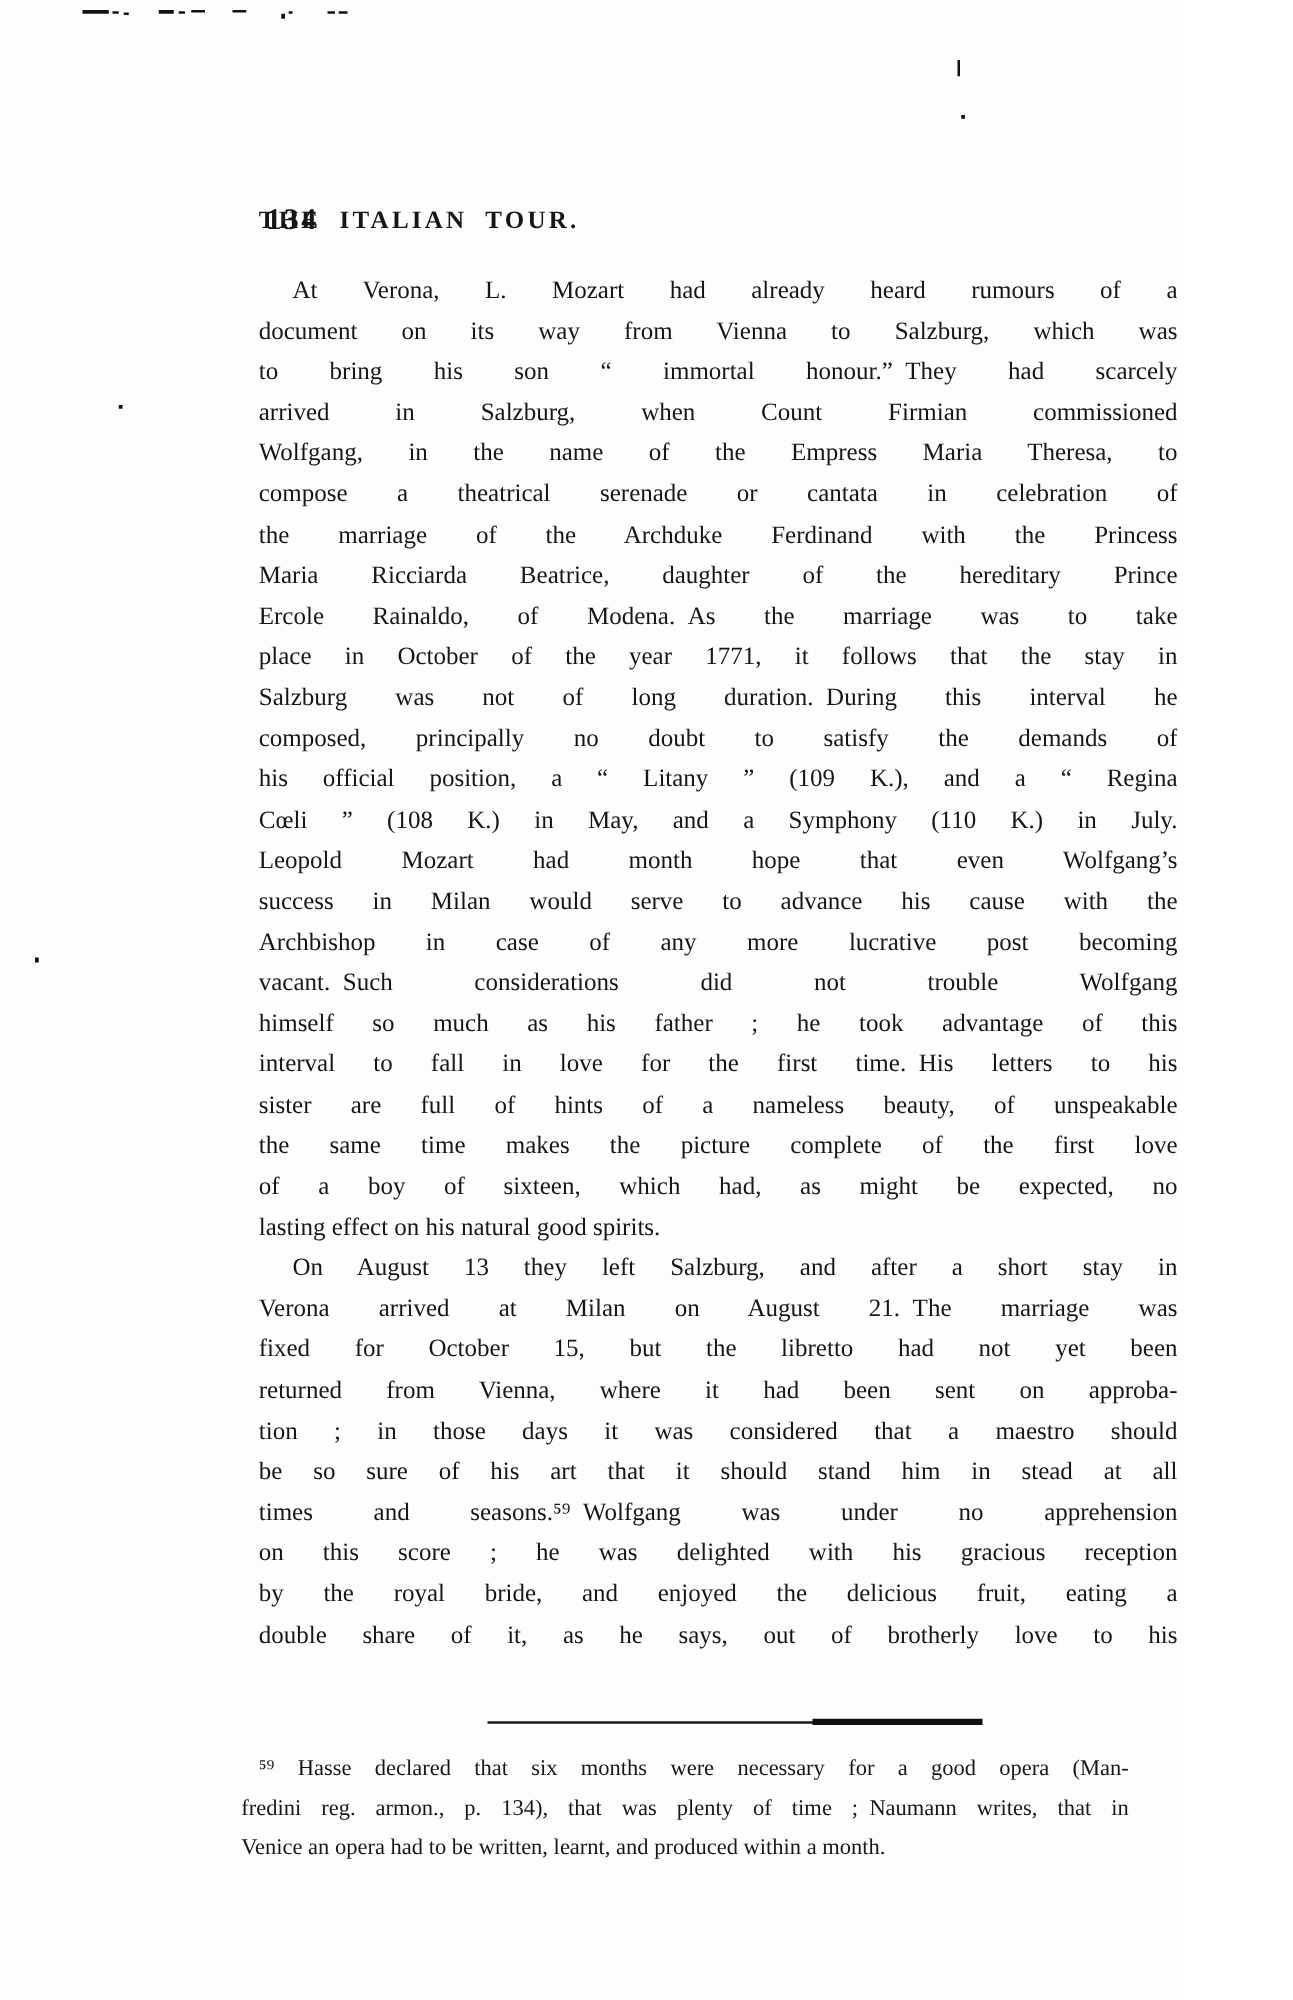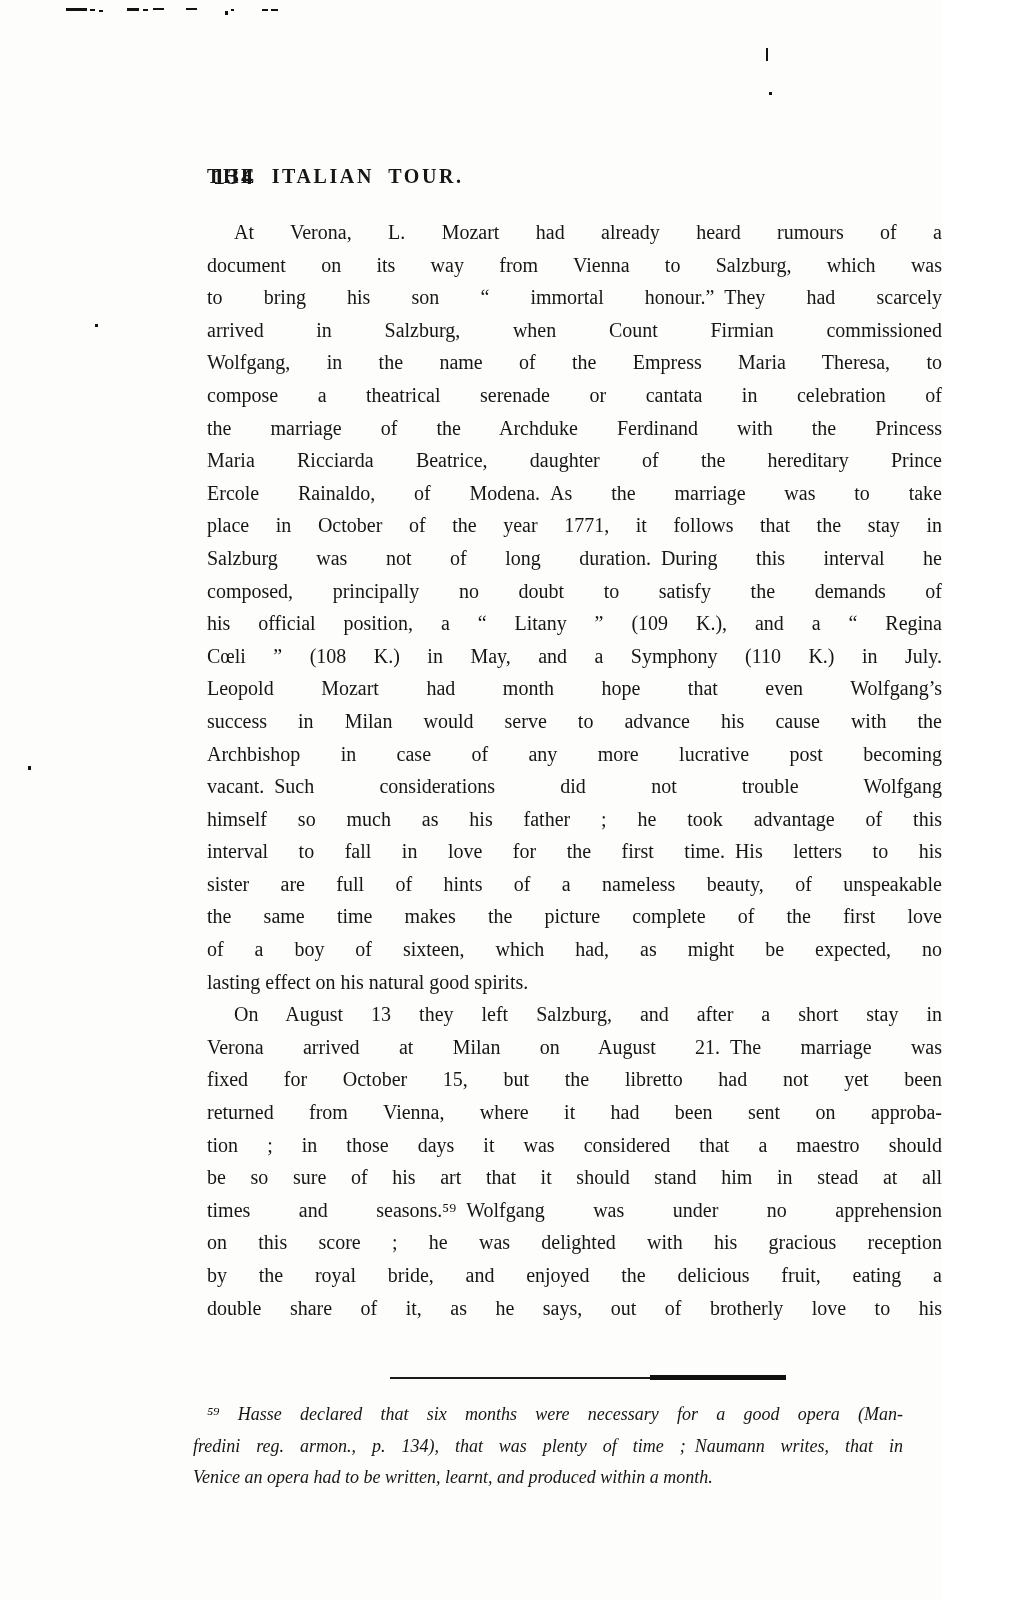--- a/index.html
+++ b/index.html
@@ -40,21 +40,21 @@
   .tline.noj { text-align-last: left; }
   .bodytext .indent { text-indent: 27px; }
   
   .fnsep-thin  { position: absolute; left: 390px; top: 1377px; width: 263px; height: 2px; background: #1a1a1a; }
   .fnsep-thick { position: absolute; left: 650px; top: 1375px; width: 136px; height: 5px; background: #111111; }
   
   .footnote {
     position: absolute; top: 1399px; left: 193px; width: 710px;
     font-size: 18px; line-height: 31.5px;
   }
-  .footnote .tline { height: 31.5px; font-style: italic; }
+  .footnote .tline { height: 31.5px; }
   .footnote .indent { text-indent: 14px; }
 </style>
 </head>
 <body>
 
 <div class="page">
 
   <div>
     <div class="mark" style="left:66px;  top:8px;  width:21px; height:3px;"></div>
     <div class="mark" style="left:90px;  top:9px;  width:5px;  height:2px;"></div>

